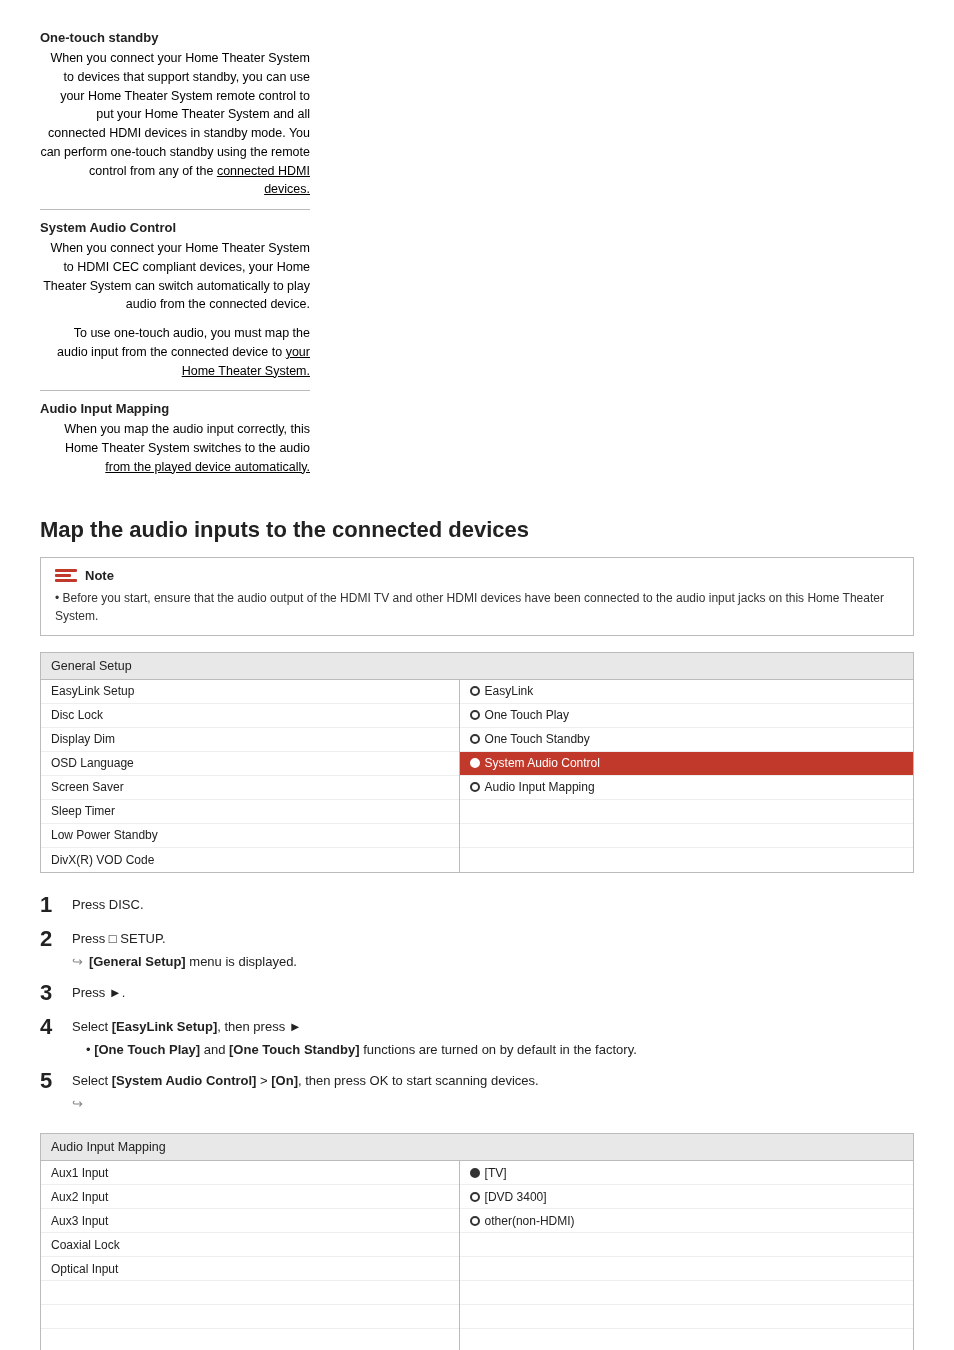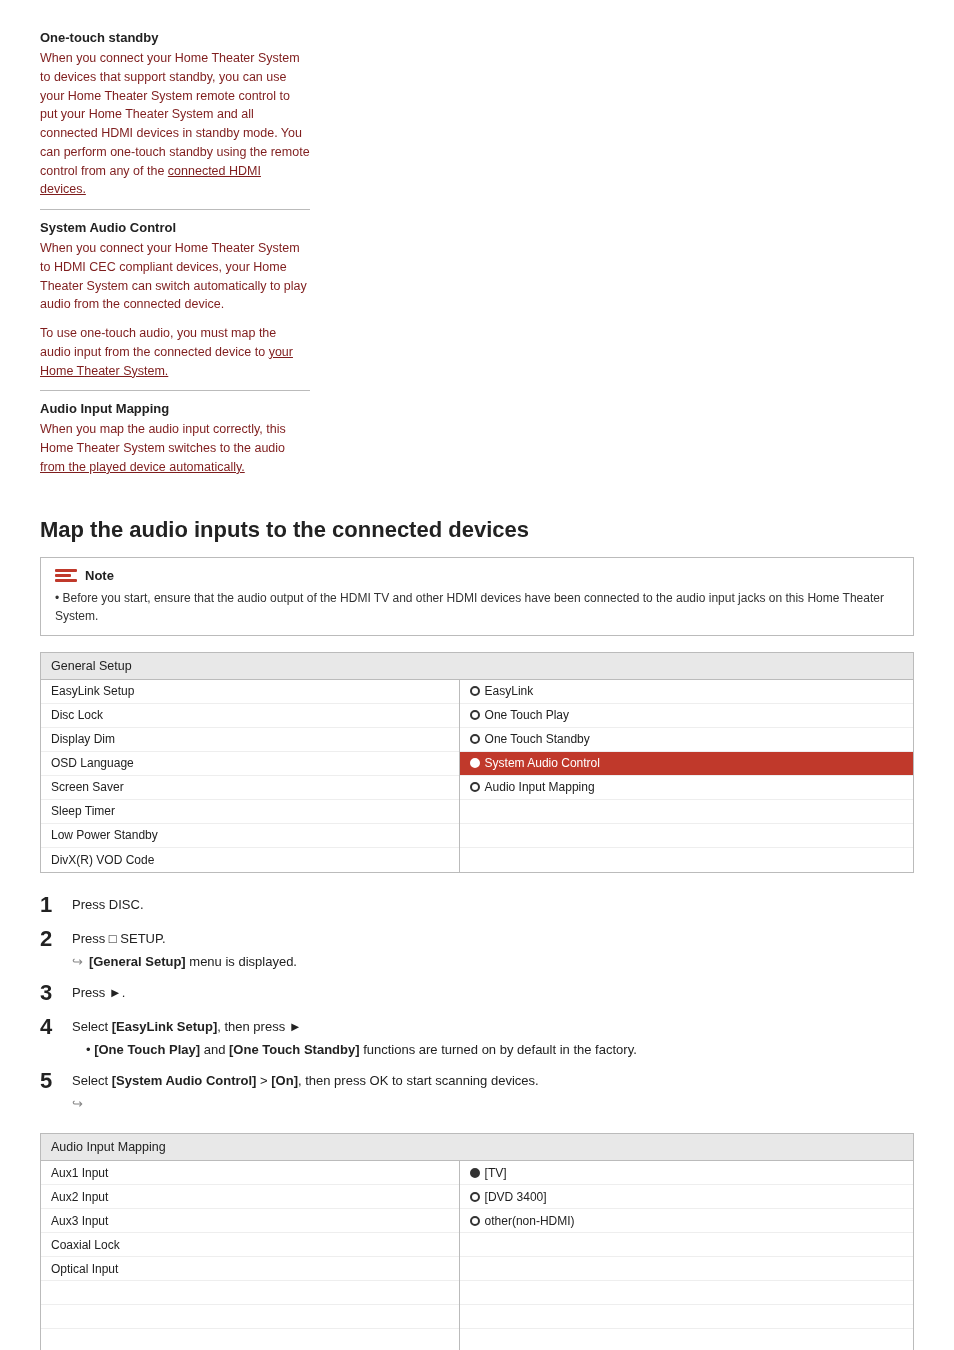--- a/index.html
+++ b/index.html
@@ -26,21 +26,22 @@
     }
     .section-title {
       font-weight: bold;
       font-size: 13px;
       margin-bottom: 4px;
     }
     .section-body {
       font-size: 12.5px;
       line-height: 1.5;
       margin-bottom: 10px;
-      color: #7f1d1d;
+      color: #000000;
+      text-align: right;
     }
     .section-body a, .underline {
       text-decoration: underline;
     }
     .divider {
       border: none;
       border-top: 1px solid #bbb;
       margin: 10px 0;
     }
     .page-heading {

